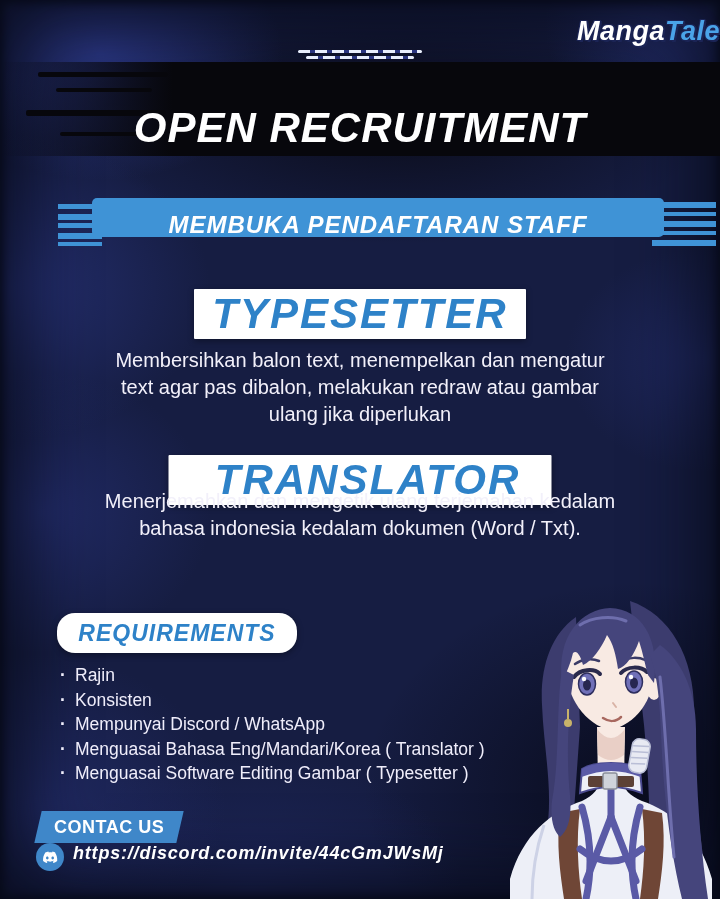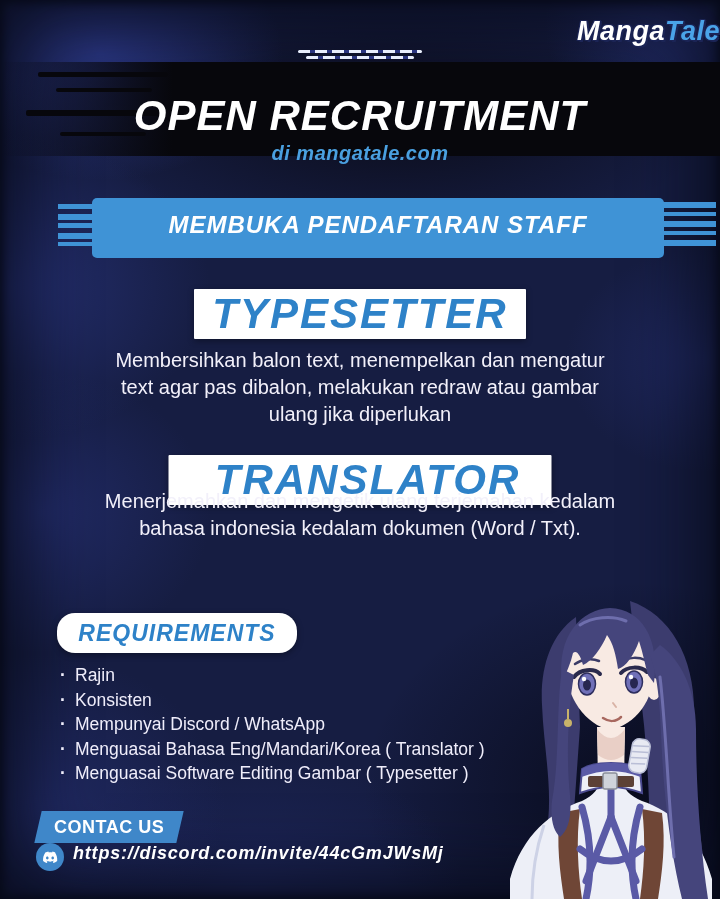--- a/index.html
+++ b/index.html
@@ -39,30 +39,30 @@
     position:absolute;top:62px;left:0;width:720px;height:94px;z-index:2;
     background:linear-gradient(90deg,rgba(7,7,12,0) 0%,rgba(7,7,12,.45) 9%,#07070c 24%,#07070c 100%);
     text-align:center;
   }
   .streak{position:absolute;background:#07070c;z-index:2;border-radius:2px;}
   .s1{left:38px;top:72px;width:130px;height:5px;}
   .s2{left:56px;top:88px;width:96px;height:4px;}
   .s3{left:26px;top:110px;width:140px;height:6px;}
   .s4{left:60px;top:132px;width:86px;height:4px;}
   .main-title{
-    margin:0;padding-top:30px;color:#ffffff;
+    margin:12px;padding-top:30px;color:#ffffff;
     font-size:42px;font-weight:bold;font-style:italic;letter-spacing:1px;line-height:48px;
   }
   .sub-title{
     margin:0;color:#4aa0e0;font-size:20px;font-weight:bold;font-style:italic;
     letter-spacing:.5px;line-height:26px;
   }
   
   .band-blue{
-    position:absolute;top:198px;left:92px;width:572px;height:60px;z-index:2;
+    position:absolute;top:198px;left:92px;width:572px;height:39px;z-index:2;
     background:#3f93d6;border-radius:5px;text-align:center;
   }
   .band-blue::before{
     content:"";position:absolute;left:-34px;top:6px;width:44px;height:42px;
     background:repeating-linear-gradient(180deg,#3f93d6 0 5px,transparent 5px 10px,#3f93d6 10px 16px,transparent 16px 19px);
   }
   .band-blue::after{
     content:"";position:absolute;right:-52px;top:4px;width:64px;height:46px;
     background:repeating-linear-gradient(180deg,#3f93d6 0 6px,transparent 6px 10px,#3f93d6 10px 14px,transparent 14px 19px);
   }
@@ -130,21 +130,20 @@
     <div class="logo-bar b1"></div>
     <div class="logo-bar b2"></div>
   </div>
 
   <div class="streak s1"></div>
   <div class="streak s2"></div>
   <div class="streak s3"></div>
   <div class="streak s4"></div>
   <div class="band-black">
     <h1 class="main-title">OPEN RECRUITMENT</h1>
-    <p class="sub-title">di mangatale.com</p>
   </div>
 
   <div class="band-blue">
     <span>MEMBUKA PENDAFTARAN STAFF</span>
   </div>
 
   <div class="role-box box-typesetter">
     <span>TYPESETTER</span>
   </div>
   <div class="role-desc desc-typesetter">Membersihkan balon text, menempelkan dan mengatur

